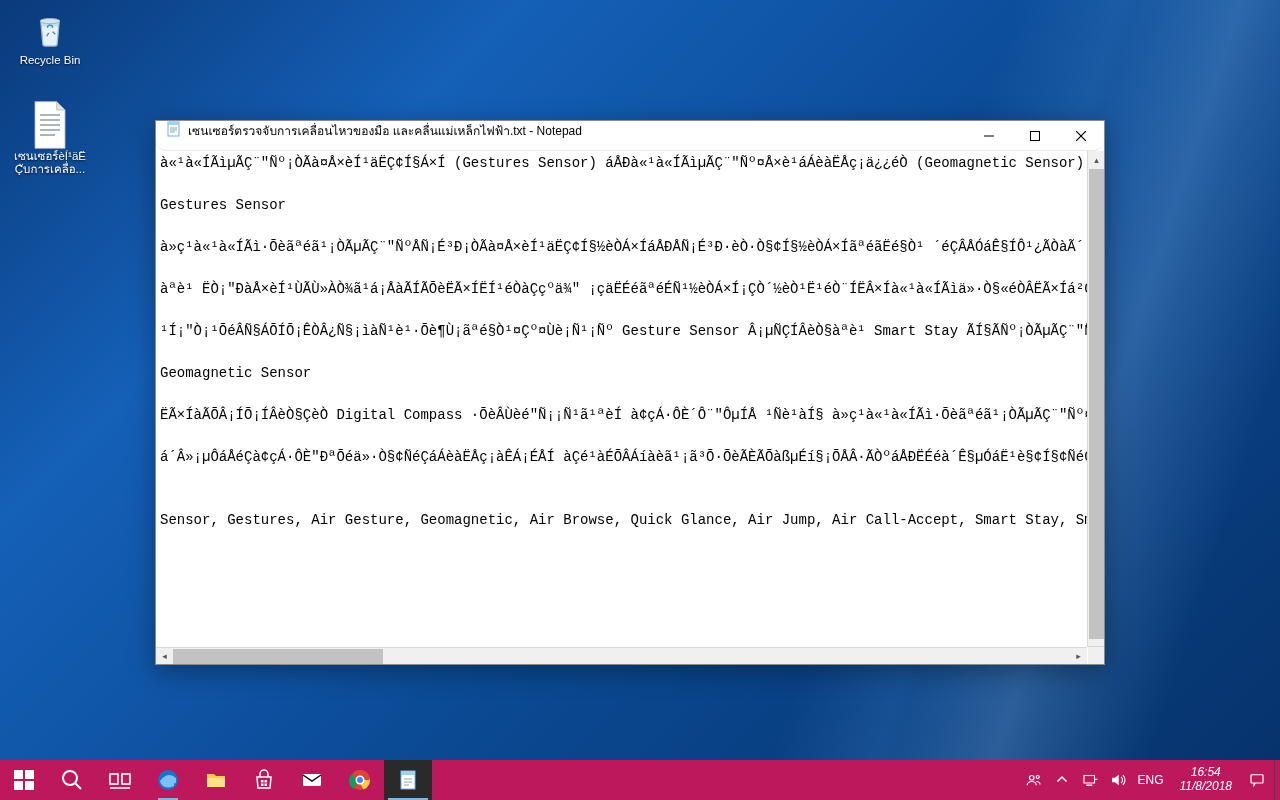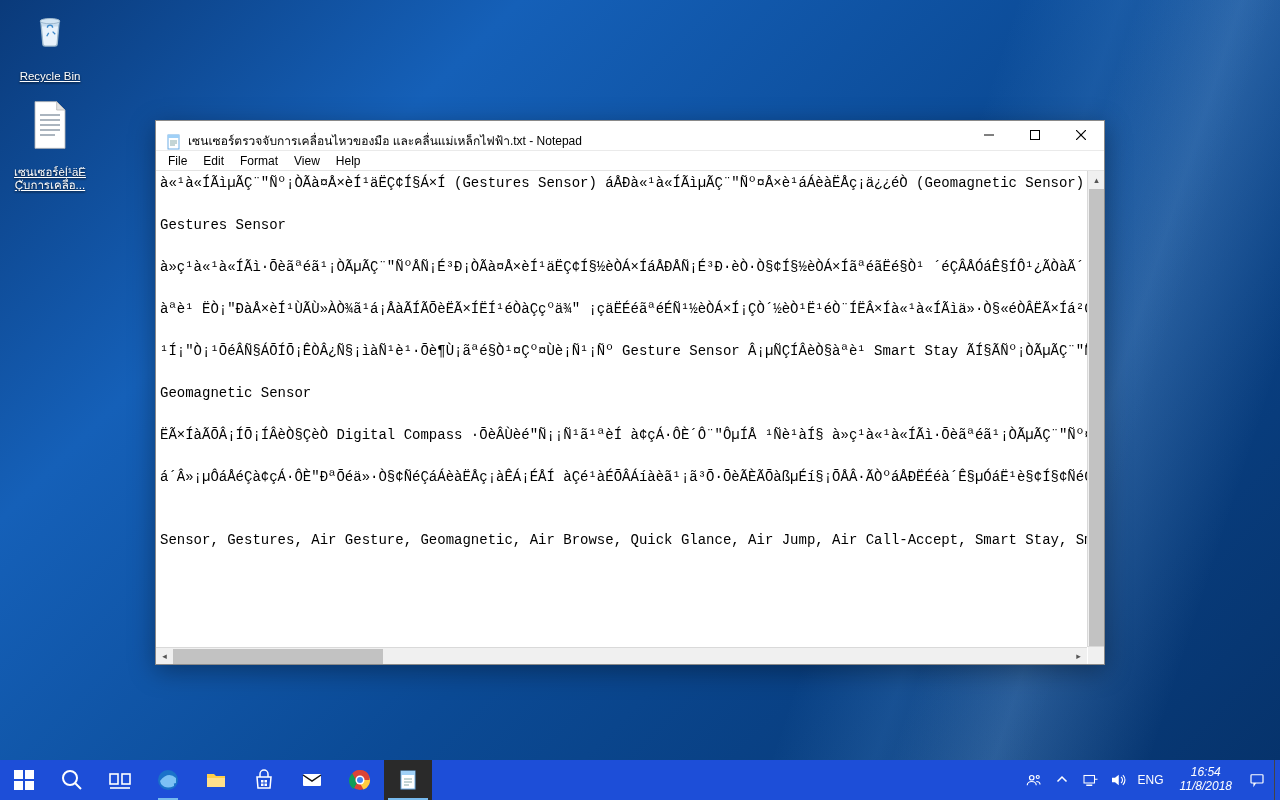--- a/index.html
+++ b/index.html
@@ -16,28 +16,28 @@
           transform: skewX(-18deg); opacity:.22; pointer-events:none; }
   .beam1 { background: linear-gradient(90deg, transparent 0%, #9fd0ff 40%, transparent 100%); right:-20px; }
   .beam2 { background: linear-gradient(90deg, transparent 0%, #6fb8ff 40%, transparent 100%); right:100px; opacity:.15; }
 
   
   .desktop-icon { position:absolute; width:80px; text-align:center; color:#fff;
      font-size:11.5px; text-shadow:0 1px 2px rgba(0,0,0,.8); cursor:default; }
   .desktop-icon .ic { display:flex; align-items:center; justify-content:center; height:50px; }
   .recycle svg { width:42px; height:42px; }
   .txtfile svg { width:42px; height:50px; }
-  .desktop-icon .lbl { line-height:1.15; margin-top:16px; word-break:break-word;text-decoration:underline; }
+  .desktop-icon .lbl { line-height:1.15; margin-top:0; word-break:break-word; }
 
   
   .np-window { position:absolute; left:155px; top:120px; width:950px; height:545px;
     background:#fff; border:1px solid #8a8a8a; box-shadow:0 6px 24px rgba(0,0,0,.35);
     display:flex; flex-direction:column; }
-  .np-title { height:30px; display:flex; align-items:flex-end; background:#fff;
-    border-bottom:1px solid #eaeaea; }
+  .np-title { height:30px; display:flex; align-items:flex-start; background:#fff;
+    border-bottom:1px solid #eaeaea;border-radius:11px; }
   .np-title-icon { width:24px; display:flex; align-items:center; justify-content:center; margin-left:6px; }
   .np-title-text { font-size:12px; color:#000; flex:1; padding-left:2px; white-space:nowrap; overflow:hidden; }
   .np-ctrls { display:flex; }
   .np-ctrl { width:46px; height:30px; display:flex; align-items:center; justify-content:center;
     font-size:12px; color:#000; }
 
   .np-menu { height:20px; display:flex; align-items:center; padding:0 4px;
     border-bottom:1px solid #e3e3e3; font-size:12px; }
   .np-menu span { padding:2px 8px; }
 
@@ -51,21 +51,21 @@
     background:#f0f0f0; border-top:1px solid #d9d9d9; }
   .np-hscroll { position:absolute; left:0; right:17px; bottom:0; height:17px;
     background:#f0f0f0; border-top:1px solid #d9d9d9; display:flex; align-items:center; }
   .sc-btn { width:17px; height:17px; display:flex; align-items:center; justify-content:center;
     font-size:9px; color:#555; background:#f0f0f0; }
   .h-thumb { height:15px; width:210px; margin:0; background:#c2c2c2; }
   .v-thumb { width:15px; height:470px; margin:1px; background:#c2c2c2; }
 
   
   .taskbar { position:absolute; left:0; right:0; bottom:0; height:40px;
-    background:#1d4ed8; display:flex; align-items:stretch; color:#fff; }
+    background:#be185d; display:flex; align-items:stretch; color:#fff; }
   .tb-item { width:48px; display:flex; align-items:center; justify-content:center;
     position:relative; }
   .tb-item.active { background:#2a2a2a; }
   .tb-item.active::after { content:""; position:absolute; left:4px; right:4px; bottom:0;
     height:2px; background:#76b9ed; }
   .tb-item.running::after { content:""; position:absolute; left:14px; right:14px; bottom:0;
     height:2px; background:#76b9ed; }
   .tb-spacer { flex:1; }
   .tray { display:flex; align-items:center; gap:10px; padding:0 8px; font-size:12px; }
   .tray .clock { text-align:center; line-height:1.15; font-size:12px; padding:0 6px;font-style:italic; }
@@ -136,27 +136,20 @@
       </div>
       <div class="np-ctrl close">
         <svg width="10" height="10">
             <line x1="0" y1="0" x2="10" y2="10" stroke="currentColor" stroke-width="1.2"></line>
             <line x1="10" y1="0" x2="0" y2="10" stroke="currentColor" stroke-width="1.2"></line>
           </svg>
       </div>
     </div>
   </div>
 
-  <div class="np-menu">
-    <span>File</span>
-    <span>Edit</span>
-    <span>Format</span>
-    <span>View</span>
-    <span>Help</span>
-  </div>
 
   <div class="np-body">
     <div class="np-text">à«¹à«ÍÃìµÃÇ¨"Ñº¡ÒÃà¤Å×èÍ¹äËÇ¢Í§Á×Í (Gestures Sensor) áÅÐà«¹à«ÍÃìµÃÇ¨"Ñº¤Å×è¹áÁèàËÅç¡ä¿¿éÒ (Geomagnetic Sensor)
 
 Gestures Sensor
 
 à»ç¹à«¹à«ÍÃì·Õèãªéã¹¡ÒÃµÃÇ¨"ÑºÅÑ¡É³Ð¡ÒÃà¤Å×èÍ¹äËÇ¢Í§½èÒÁ×ÍáÅÐÅÑ¡É³Ð·èÒ·Ò§¢Í§½èÒÁ×ÍãªéãËé§Ò¹ ´éÇÂÅÓáÊ§ÍÔ¹¿ÃÒàÃ´·ÕèÍÂÙèºÃÔàÇ³ÇÒà
 
 àªè¹ ËÒ¡"ÐàÅ×èÍ¹ÙÃÙ»ÀÒ¾ã¹á¡ÅàÃÍÃÕèËÃ×ÍËÍ¹éÒàÇçºä¾" ¡çäËÉéãªéÉÑ¹½èÒÁ×Í¡ÇÒ´½èÒ¹Ë¹éÒ¨ÍËÂ×Íà«¹à«ÍÃìä»·Ò§«éÒÂËÃ×Íá²ÇÒ (Air
 

